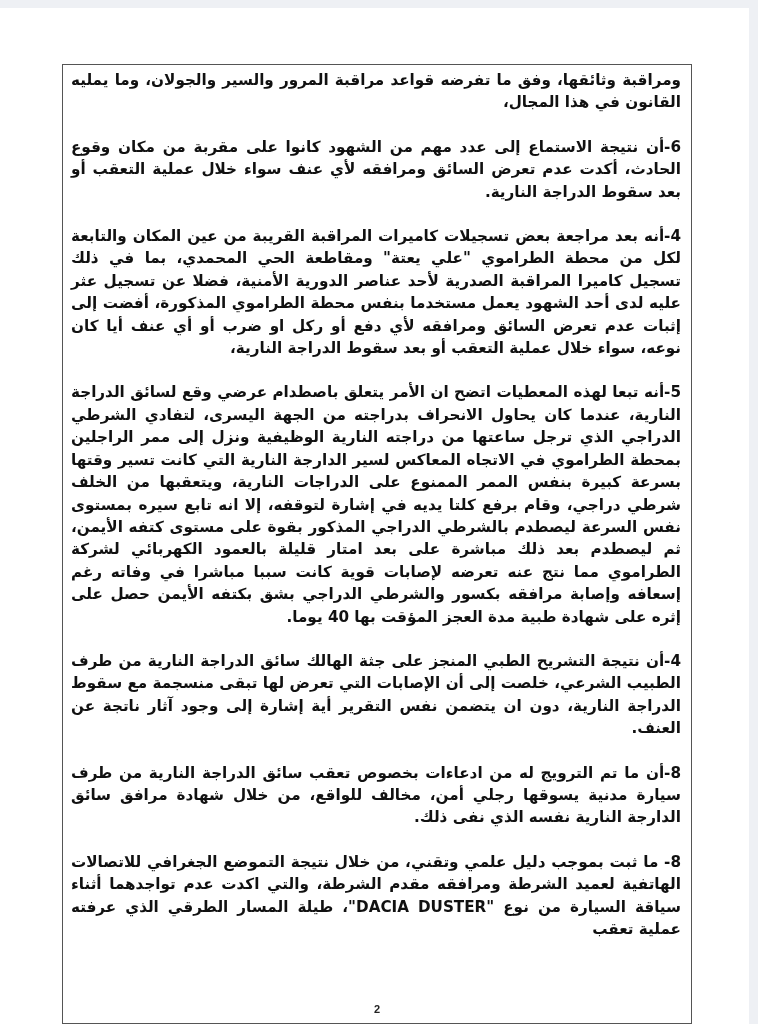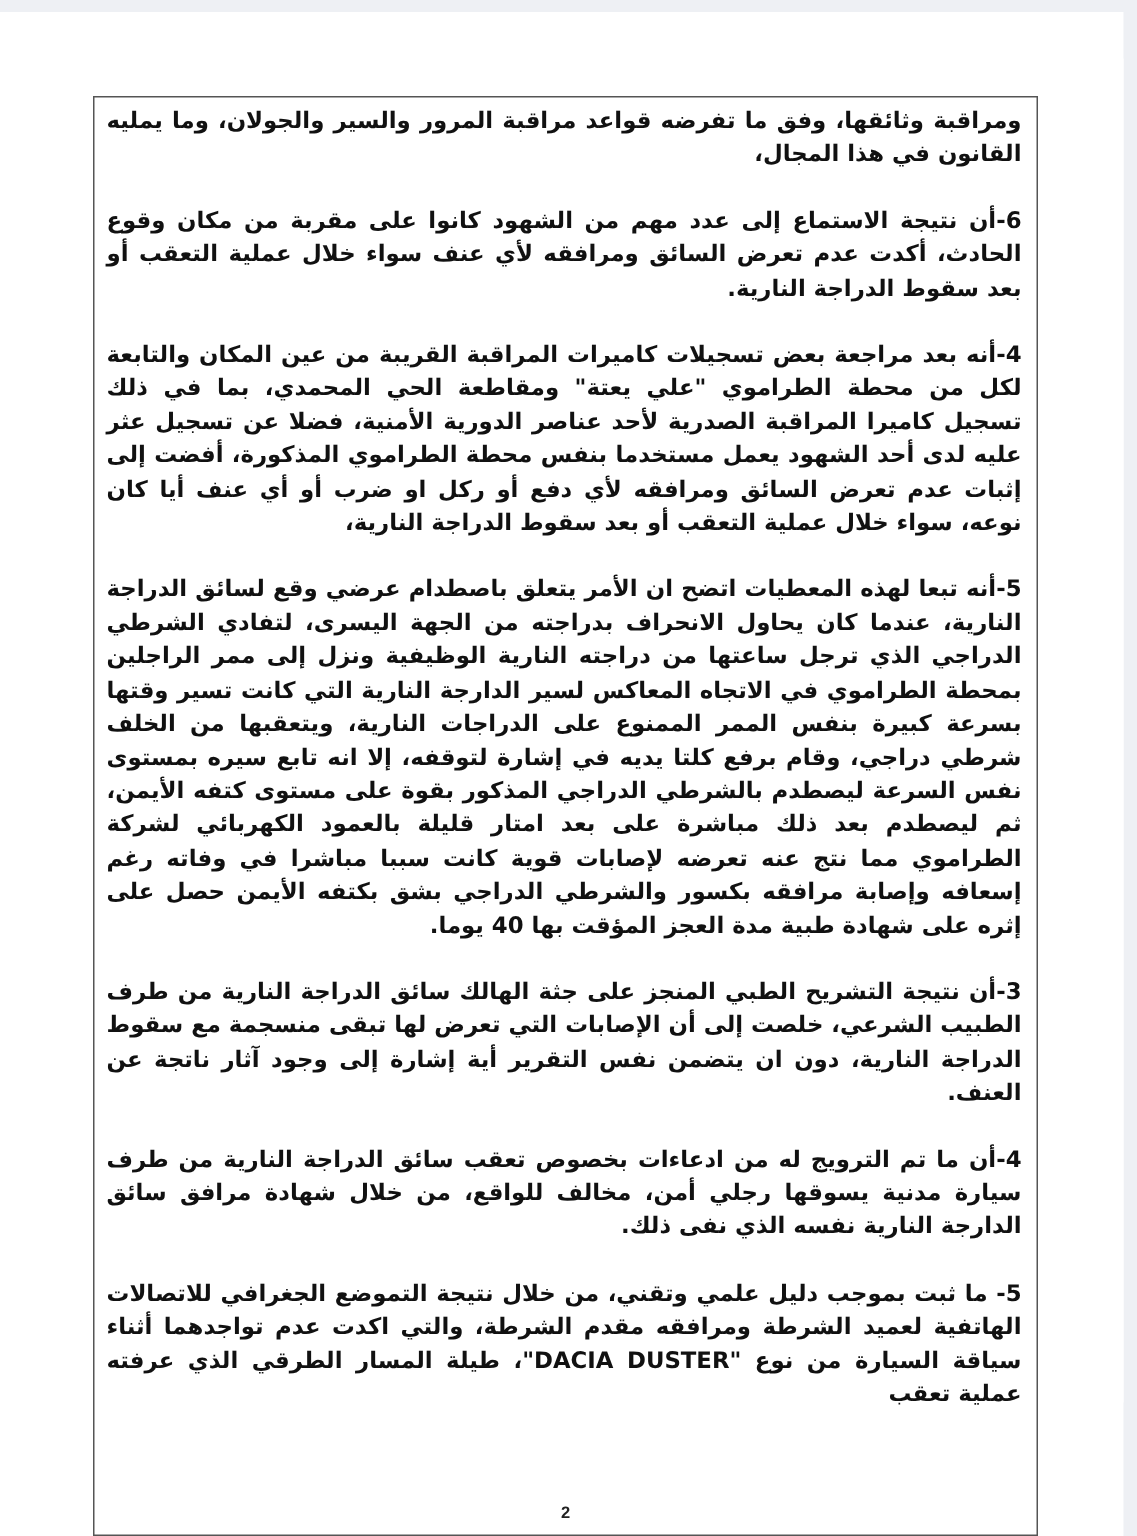--- a/index.html
+++ b/index.html
@@ -79,19 +79,19 @@
 <div class="top-strip"></div>
 <div class="right-strip"></div>
 
 <div class="page">
   <div class="frame">
     <div class="content">
       <p class="para">ومراقبة وثائقها، وفق ما تفرضه قواعد مراقبة المرور والسير والجولان، وما يمليه القانون في هذا المجال،</p>
       <p class="para">6-أن نتيجة الاستماع إلى عدد مهم من الشهود كانوا على مقربة من مكان وقوع الحادث، أكدت عدم تعرض السائق ومرافقه لأي عنف سواء خلال عملية التعقب أو بعد سقوط الدراجة النارية.</p>
       <p class="para">4-أنه بعد مراجعة بعض تسجيلات كاميرات المراقبة القريبة من عين المكان والتابعة لكل من محطة الطراموي "علي يعتة" ومقاطعة الحي المحمدي، بما في ذلك تسجيل كاميرا المراقبة الصدرية لأحد عناصر الدورية الأمنية، فضلا عن تسجيل عثر عليه لدى أحد الشهود يعمل مستخدما بنفس محطة الطراموي المذكورة، أفضت إلى إثبات عدم تعرض السائق ومرافقه لأي دفع أو ركل او ضرب أو أي عنف أيا كان نوعه، سواء خلال عملية التعقب أو بعد سقوط الدراجة النارية،</p>
       <p class="para">5-أنه تبعا لهذه المعطيات اتضح ان الأمر يتعلق باصطدام عرضي وقع لسائق الدراجة النارية، عندما كان يحاول الانحراف بدراجته من الجهة اليسرى، لتفادي الشرطي الدراجي الذي ترجل ساعتها من دراجته النارية الوظيفية ونزل إلى ممر الراجلين بمحطة الطراموي في الاتجاه المعاكس لسير الدارجة النارية التي كانت تسير وقتها بسرعة كبيرة بنفس الممر الممنوع على الدراجات النارية، ويتعقبها من الخلف شرطي دراجي، وقام برفع كلتا يديه في إشارة لتوقفه، إلا انه تابع سيره بمستوى نفس السرعة ليصطدم بالشرطي الدراجي المذكور بقوة على مستوى كتفه الأيمن، ثم ليصطدم بعد ذلك مباشرة على بعد امتار قليلة بالعمود الكهربائي لشركة الطراموي مما نتج عنه تعرضه لإصابات قوية كانت سببا مباشرا في وفاته رغم إسعافه وإصابة مرافقه بكسور والشرطي الدراجي بشق بكتفه الأيمن حصل على إثره على شهادة طبية مدة العجز المؤقت بها 40 يوما.</p>
-      <p class="para">3-أن نتيجة التشريح الطبي المنجز على جثة الهالك سائق الدراجة النارية من طرف الطبيب الشرعي، خلصت إلى أن الإصابات التي تعرض لها تبقى منسجمة مع سقوط الدراجة النارية، دون ان يتضمن نفس التقرير أية إشارة إلى وجود آثار ناتجة عن العنف.</p>
-      <p class="para">4-أن ما تم الترويج له من ادعاءات بخصوص تعقب سائق الدراجة النارية من طرف سيارة مدنية يسوقها رجلي أمن، مخالف للواقع، من خلال شهادة مرافق سائق الدارجة النارية نفسه الذي نفى ذلك.</p>
-      <p class="para">5- ما ثبت بموجب دليل علمي وتقني، من خلال نتيجة التموضع الجغرافي للاتصالات الهاتفية لعميد الشرطة ومرافقه مقدم الشرطة، والتي اكدت عدم تواجدهما أثناء سياقة السيارة من نوع "DACIA DUSTER"، طيلة المسار الطرقي الذي عرفته عملية تعقب</p>
+      <p class="para">4-أن نتيجة التشريح الطبي المنجز على جثة الهالك سائق الدراجة النارية من طرف الطبيب الشرعي، خلصت إلى أن الإصابات التي تعرض لها تبقى منسجمة مع سقوط الدراجة النارية، دون ان يتضمن نفس التقرير أية إشارة إلى وجود آثار ناتجة عن العنف.</p>
+      <p class="para">8-أن ما تم الترويج له من ادعاءات بخصوص تعقب سائق الدراجة النارية من طرف سيارة مدنية يسوقها رجلي أمن، مخالف للواقع، من خلال شهادة مرافق سائق الدارجة النارية نفسه الذي نفى ذلك.</p>
+      <p class="para">8- ما ثبت بموجب دليل علمي وتقني، من خلال نتيجة التموضع الجغرافي للاتصالات الهاتفية لعميد الشرطة ومرافقه مقدم الشرطة، والتي اكدت عدم تواجدهما أثناء سياقة السيارة من نوع "DACIA DUSTER"، طيلة المسار الطرقي الذي عرفته عملية تعقب</p>
     </div>
     <div class="page-number">2</div>
   </div>
 </div>
 
 </body></html>

